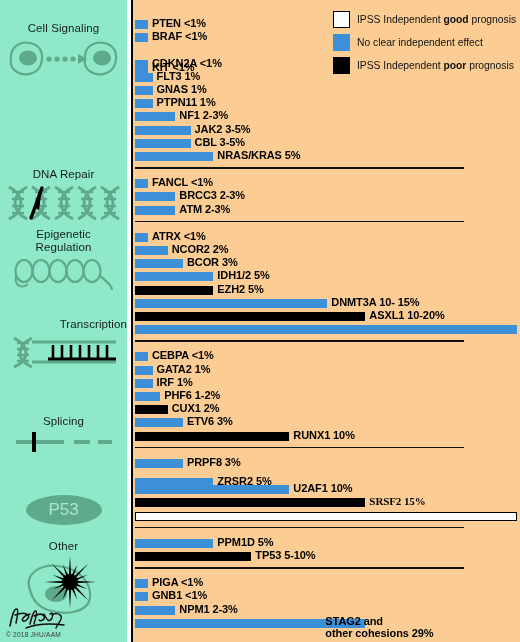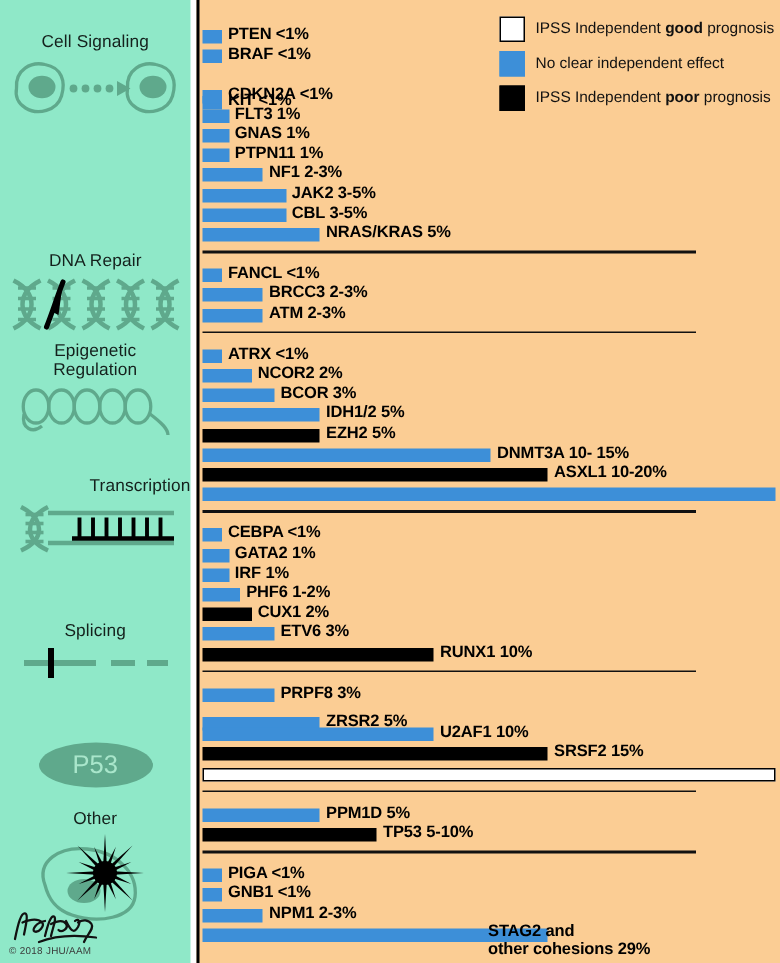--- a/index.html
+++ b/index.html
@@ -378,21 +378,21 @@
         <div class="blabel" style="left: 51.96px;">PRPF8 3%</div>
       </div>
       <div class="row" style="top: 476px; width: 459px;">
         <div class="bar blue" style="width: 78.36px;"></div>
         <div class="blabel" style="left: 82.36px;">ZRSR2 5%</div>
       </div>
       <div class="row" style="top: 483.2px; width: 385px;">
         <div class="bar blue" style="width: 154.36px;"></div>
         <div class="blabel" style="left: 158.36px;">U2AF1 10%</div>
       </div>
-      <div class="row" style="top: 496.4px; width: 341px;">
+      <div class="row" style="top: 496.4px; width: 341px; font-family: Liberation Serif, serif;">
         <div class="bar black" style="width: 230.36px;"></div>
         <div class="blabel" style="left: 234.36px;">SRSF2 15%</div>
       </div>
       <div class="row" style="top: 509.6px; width: 385px;">
         <div class="bar white" style="width: 382.36px;"></div>
       </div>
       <div class="divider" style="top: 526.8px; width: 329px;"></div>
       <div class="row" style="top: 536.8px; width: 385px;">
         <div class="bar blue" style="width: 78.36px;"></div>
         <div class="blabel" style="left: 82.36px;">PPM1D 5%</div>

